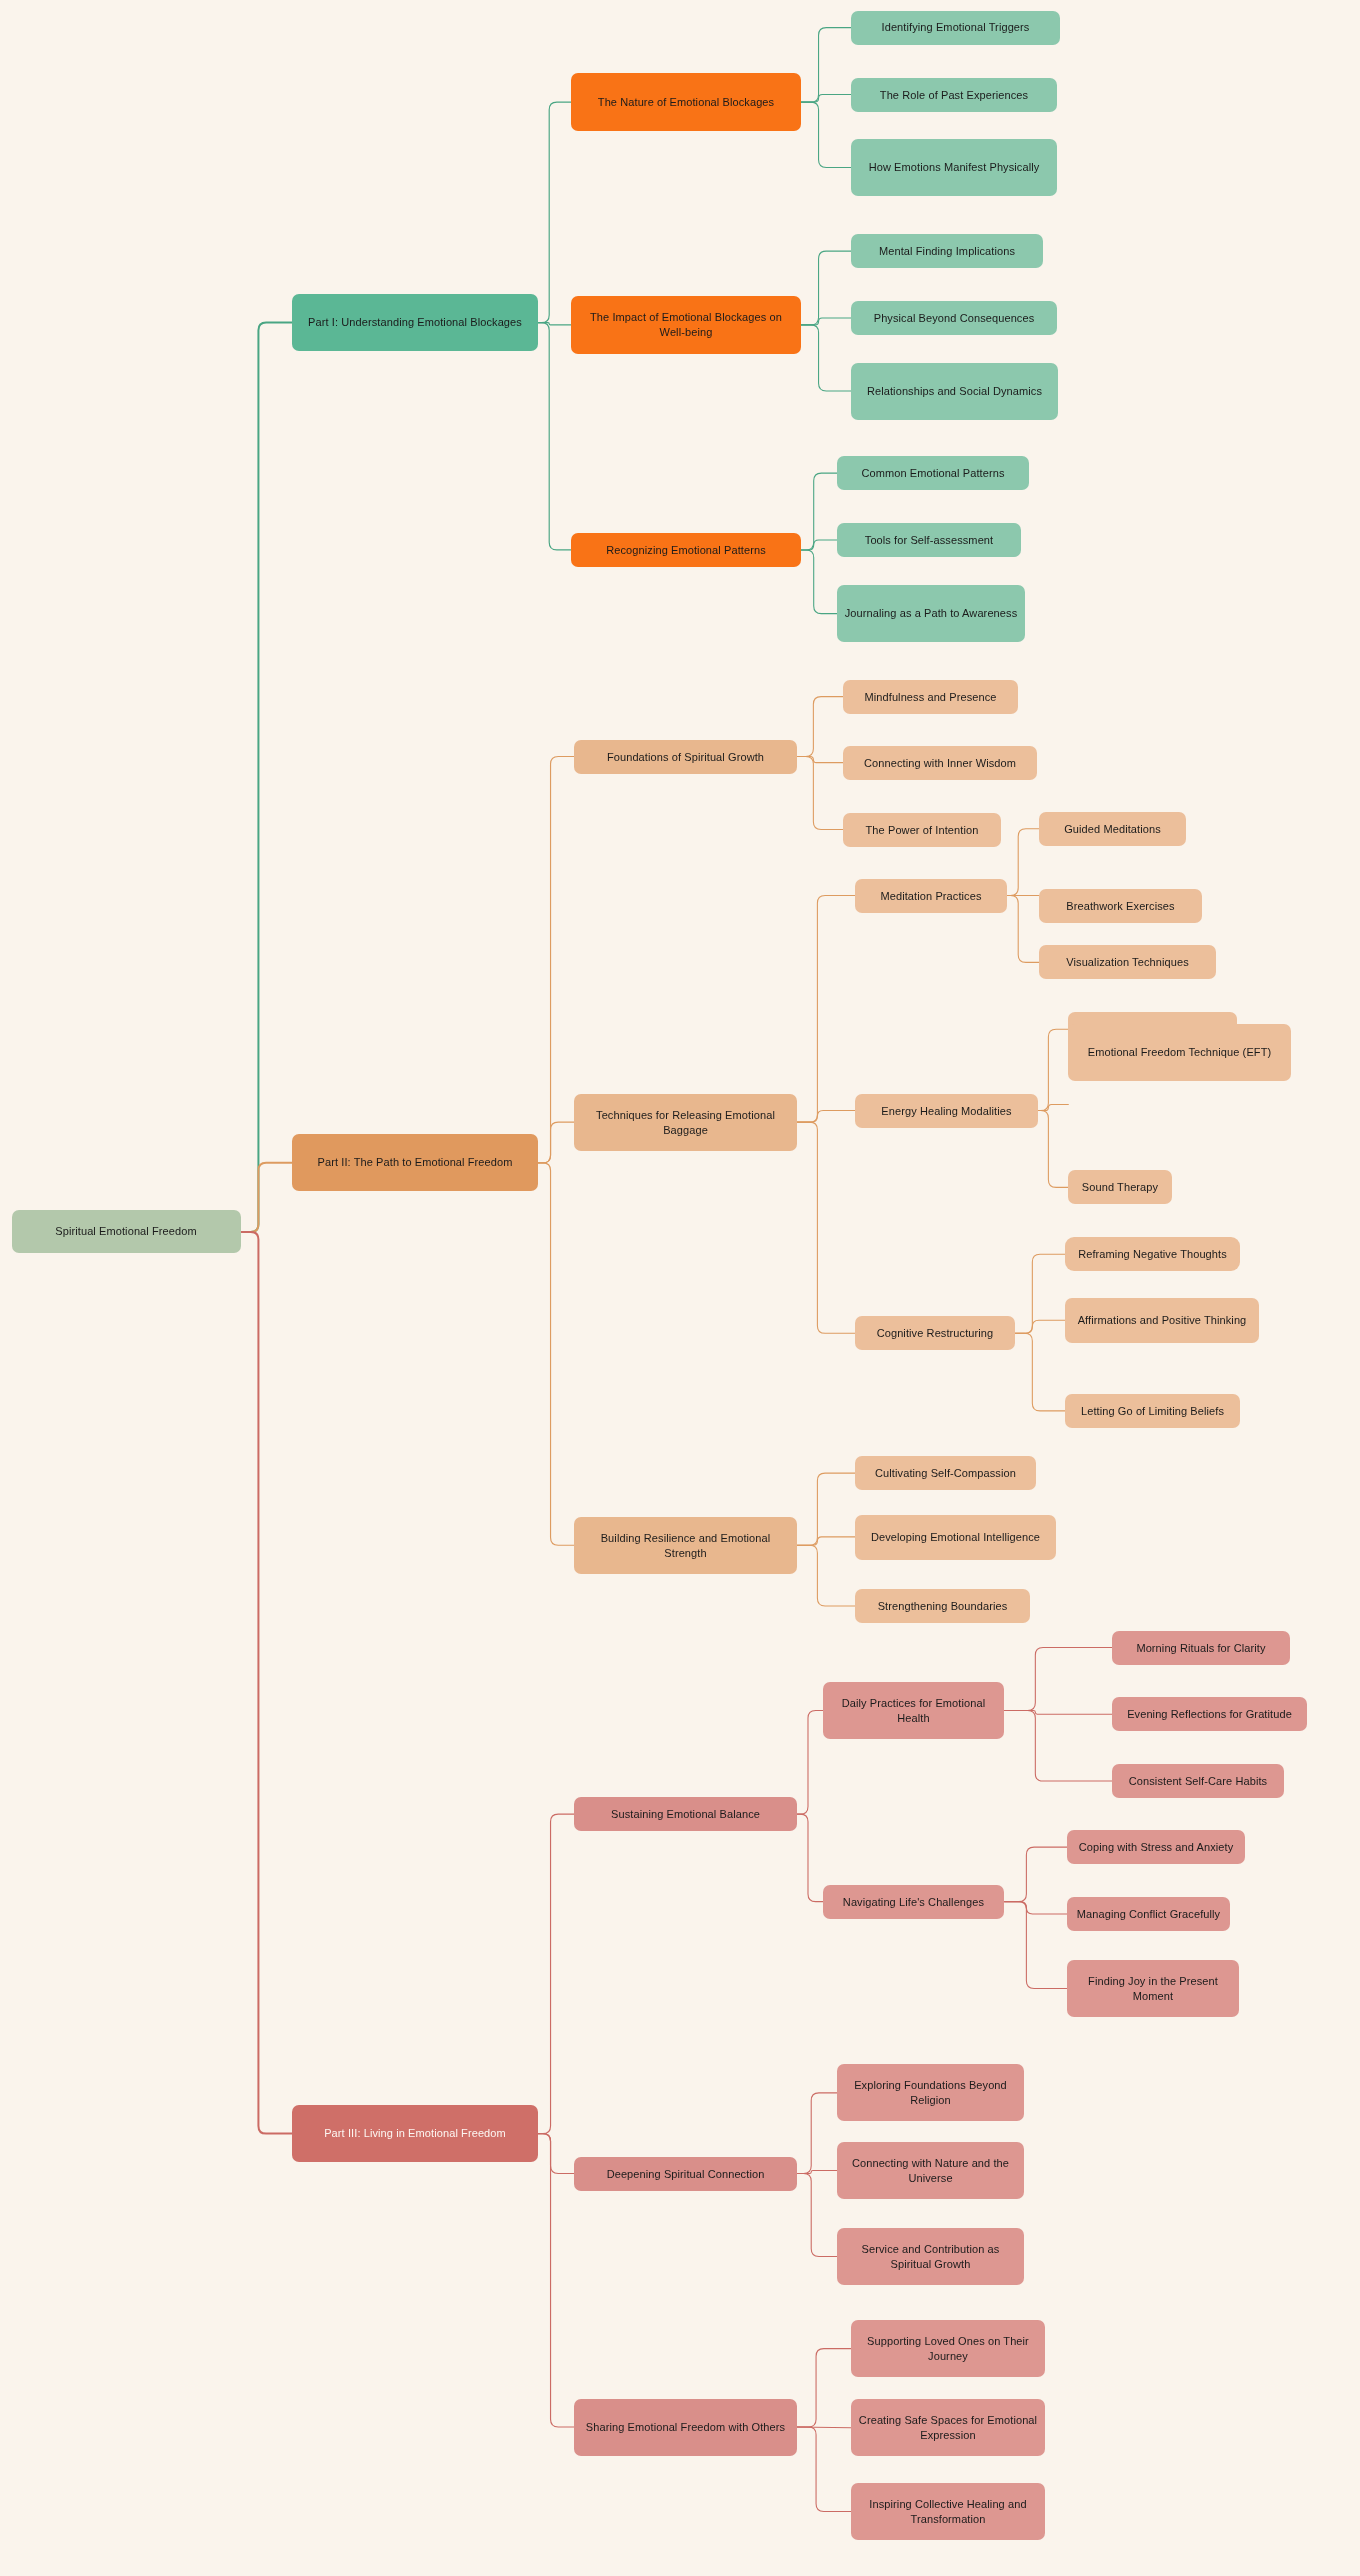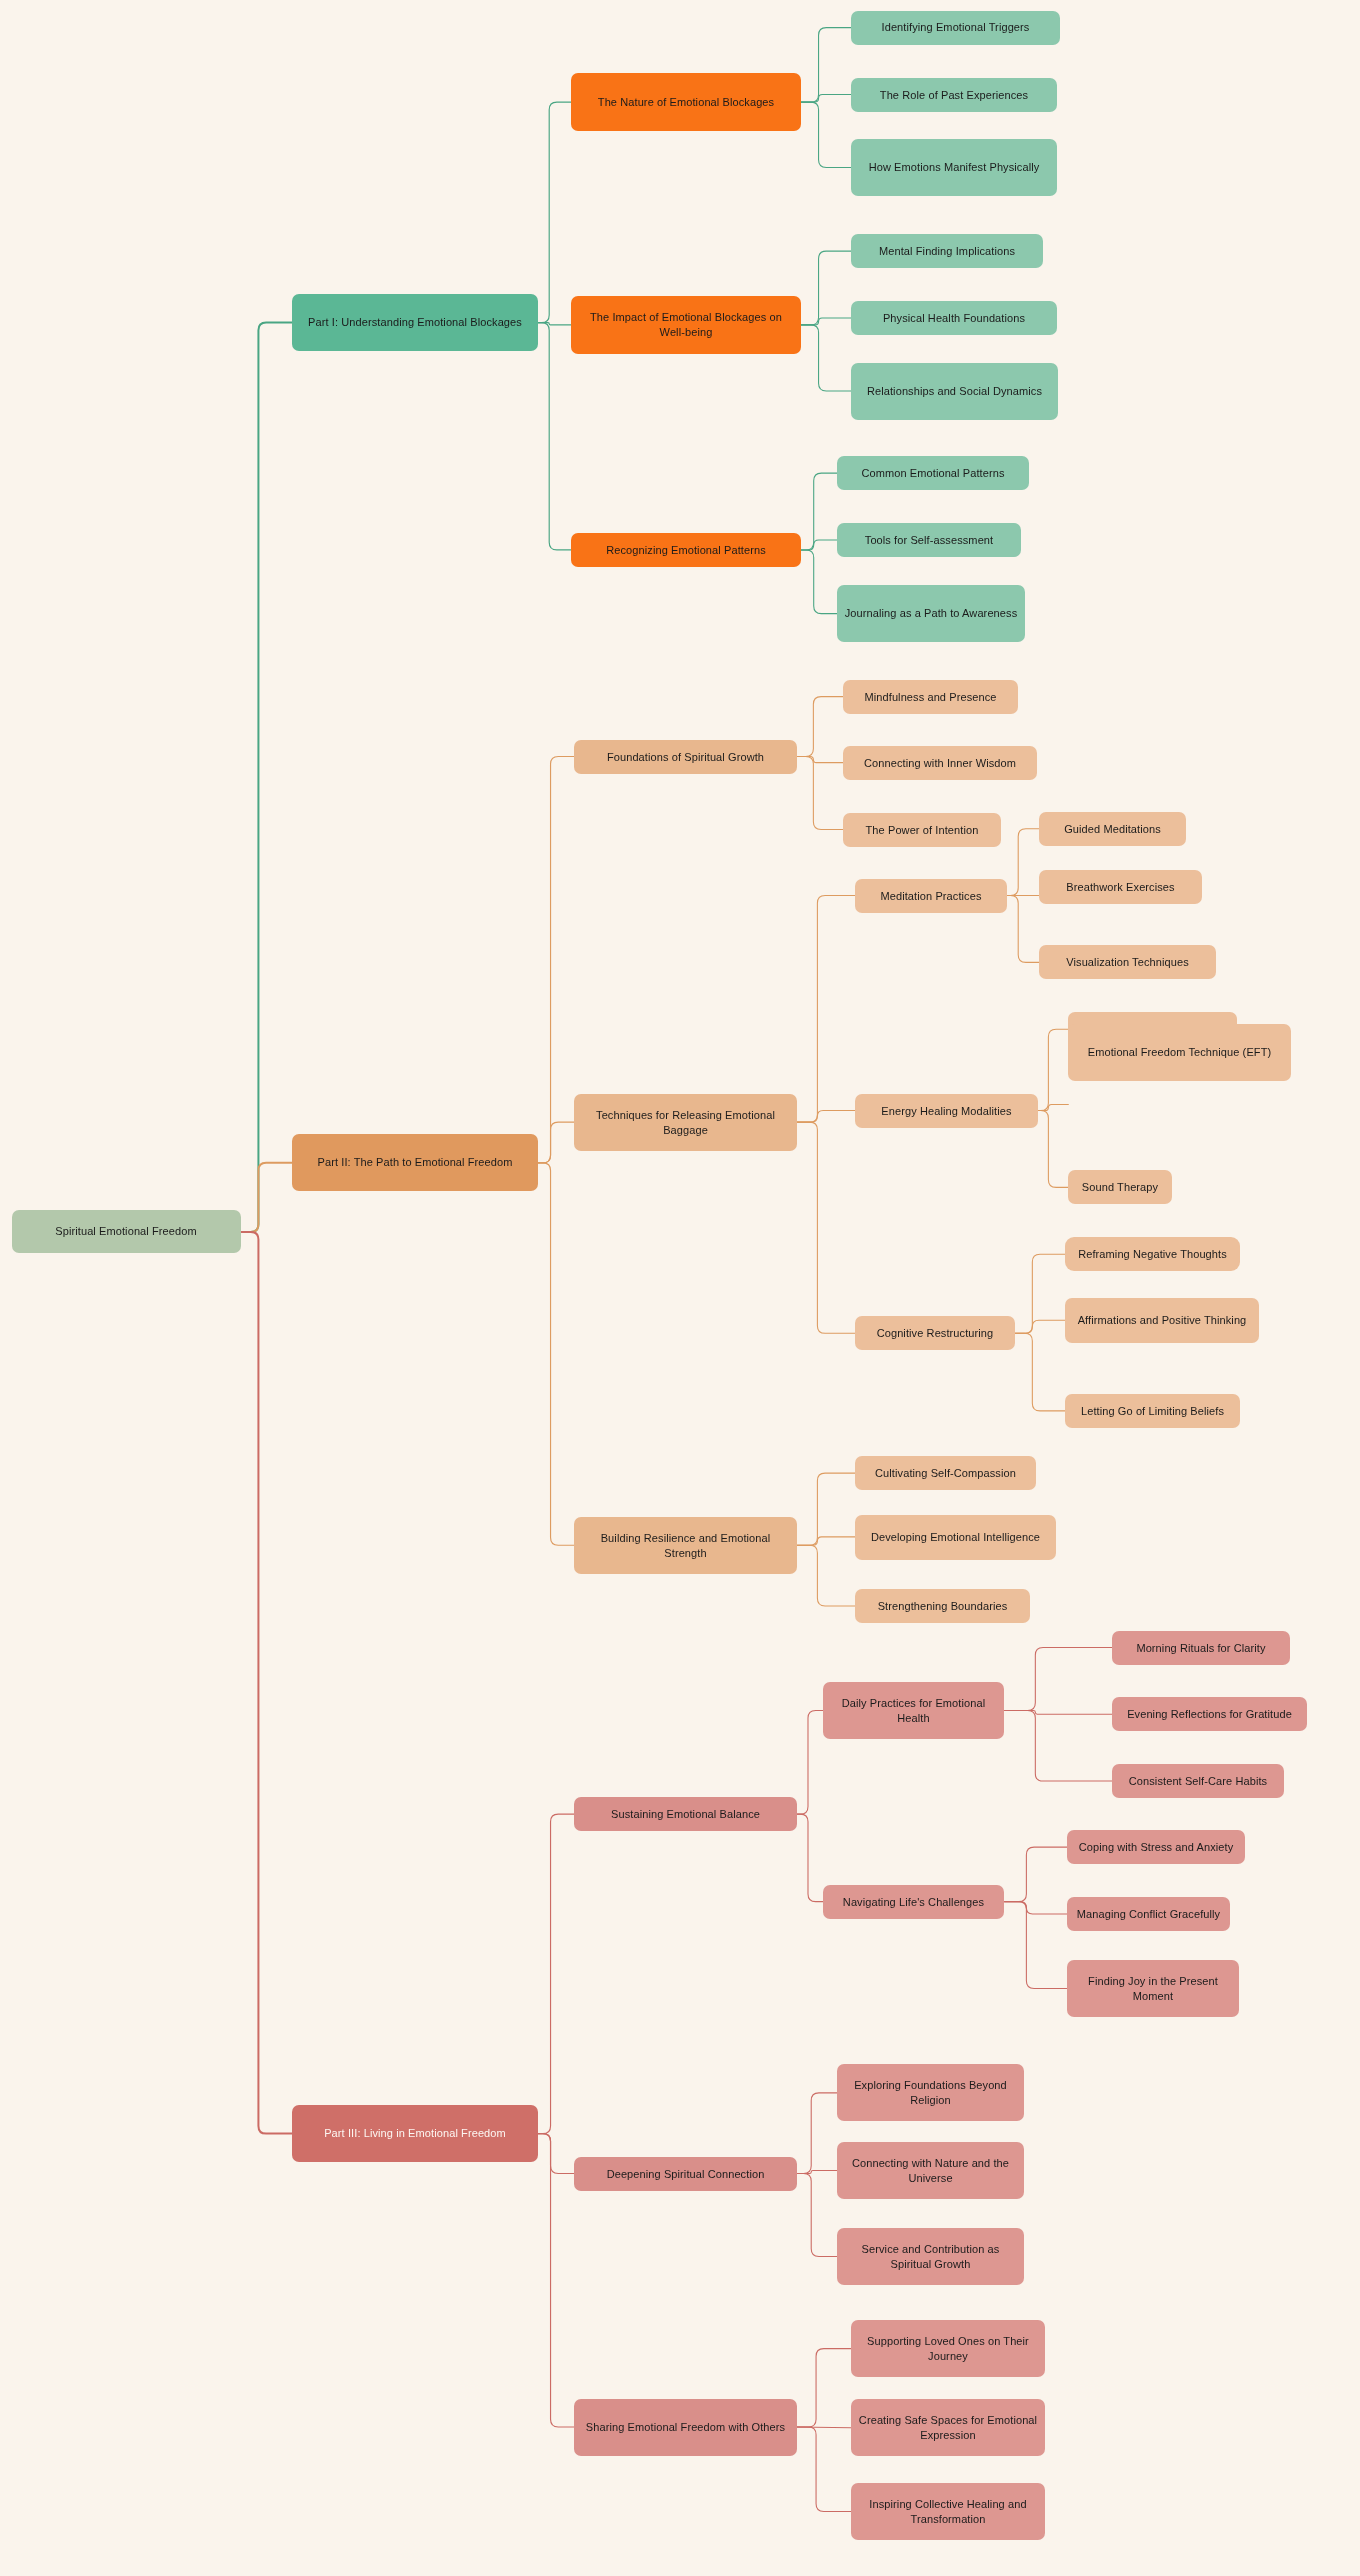--- a/index.html
+++ b/index.html
@@ -94,35 +94,35 @@
       <path d="M 1038 3160 L 1052.5 3160 Q 1062.5 3160 1062.5 3170 L 1062.5 3260 Q 1062.5 3270 1072.5 3270 L 1108 3270" fill="none" stroke="#cb6b64" stroke-width="1.4" stroke-linecap="round"></path>
     </svg>
 <div class="node n-root" style="left: 11.5px; top: 1210px; width: 229px; height: 43px;">Spiritual Emotional Freedom</div>
     <div class="node n-p1" style="left: 292px; top: 294px; width: 246px; height: 57px;">Part I: Understanding Emotional Blockages</div>
     <div class="node n-g2" style="left: 571px; top: 73px; width: 230px; height: 58px;">The Nature of Emotional Blockages</div>
     <div class="node n-g3" style="left: 851px; top: 10.8px; width: 209px; height: 34px;">Identifying Emotional Triggers</div>
     <div class="node n-g3" style="left: 851px; top: 78px; width: 206px; height: 34px;">The Role of Past Experiences</div>
     <div class="node n-g3" style="left: 851px; top: 139px; width: 206px; height: 57px;">How Emotions Manifest Physically</div>
     <div class="node n-g2" style="left: 571px; top: 296px; width: 230px; height: 58px;">The Impact of Emotional Blockages on Well-being</div>
     <div class="node n-g3" style="left: 851px; top: 234px; width: 192px; height: 34px;">Mental Finding Implications</div>
-    <div class="node n-g3" style="left: 851px; top: 301px; width: 206px; height: 34px;">Physical Health Foundations</div>
+    <div class="node n-g3" style="left: 851px; top: 301px; width: 206px; height: 34px;">Physical Beyond Consequences</div>
     <div class="node n-g3" style="left: 851px; top: 363px; width: 207px; height: 57px;">Relationships and Social Dynamics</div>
     <div class="node n-g2" style="left: 571px; top: 533px; width: 230px; height: 34px;">Recognizing Emotional Patterns</div>
     <div class="node n-g3" style="left: 837px; top: 456px; width: 192px; height: 34px;">Common Emotional Patterns</div>
     <div class="node n-g3" style="left: 837px; top: 523px; width: 184px; height: 34px;">Tools for Self-assessment</div>
     <div class="node n-g3" style="left: 837px; top: 585px; width: 188px; height: 57px;">Journaling as a Path to Awareness</div>
     <div class="node n-p2" style="left: 292px; top: 1134px; width: 246px; height: 57px;">Part II: The Path to Emotional Freedom</div>
     <div class="node n-o2" style="left: 574px; top: 740px; width: 223px; height: 34px;">Foundations of Spiritual Growth</div>
     <div class="node n-o3" style="left: 843px; top: 680px; width: 175px; height: 34px; text-align: right;">Mindfulness and Presence</div>
     <div class="node n-o3" style="left: 843px; top: 746px; width: 194px; height: 34px;">Connecting with Inner Wisdom</div>
     <div class="node n-o3" style="left: 843px; top: 813px; width: 158px; height: 34px;">The Power of Intention</div>
     <div class="node n-o2" style="left: 574px; top: 1094px; width: 223px; height: 57px;">Techniques for Releasing Emotional Baggage</div>
     <div class="node n-o3" style="left: 855px; top: 879px; width: 152px; height: 34px;">Meditation Practices</div>
     <div class="node n-o3" style="left: 1039px; top: 812px; width: 147px; height: 34px;">Guided Meditations</div>
-    <div class="node n-o3" style="left: 1039px; top: 870px; width: 163px; height: 34px;">Breathwork Exercises</div>
+    <div class="node n-o3" style="left: 1039px; top: 889px; width: 163px; height: 34px;">Breathwork Exercises</div>
     <div class="node n-o3" style="left: 1039px; top: 945px; width: 177px; height: 34px;">Visualization Techniques</div>
     <div class="node n-o3" style="left: 855px; top: 1094px; width: 183px; height: 34px;">Energy Healing Modalities</div>
     <div class="node n-o3" style="left: 1068px; top: 1012px; width: 169px; height: 34px;">Reiki and Chakra Balancing</div>
     <div class="node n-o3" style="left: 1068px; top: 1024px; width: 223px; height: 57px;">Emotional Freedom Technique (EFT)</div>
     <div class="node n-o3" style="left: 1068px; top: 1170px; width: 104px; height: 34px;">Sound Therapy</div>
     <div class="node n-o3" style="left: 855px; top: 1316px; width: 160px; height: 34px;">Cognitive Restructuring</div>
     <div class="node n-o3" style="left: 1065px; top: 1237px; width: 175px; height: 34px; border-radius: 9px;">Reframing Negative Thoughts</div>
     <div class="node n-o3" style="left: 1065px; top: 1298px; width: 194px; height: 45px;">Affirmations and Positive Thinking</div>
     <div class="node n-o3" style="left: 1065px; top: 1394px; width: 175px; height: 34px;">Letting Go of Limiting Beliefs</div>
     <div class="node n-o2" style="left: 574px; top: 1517px; width: 223px; height: 57px;">Building Resilience and Emotional Strength</div>

